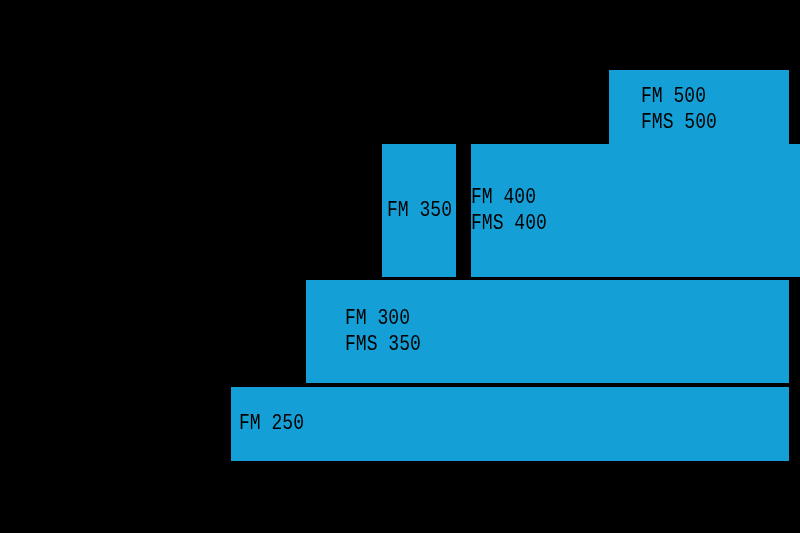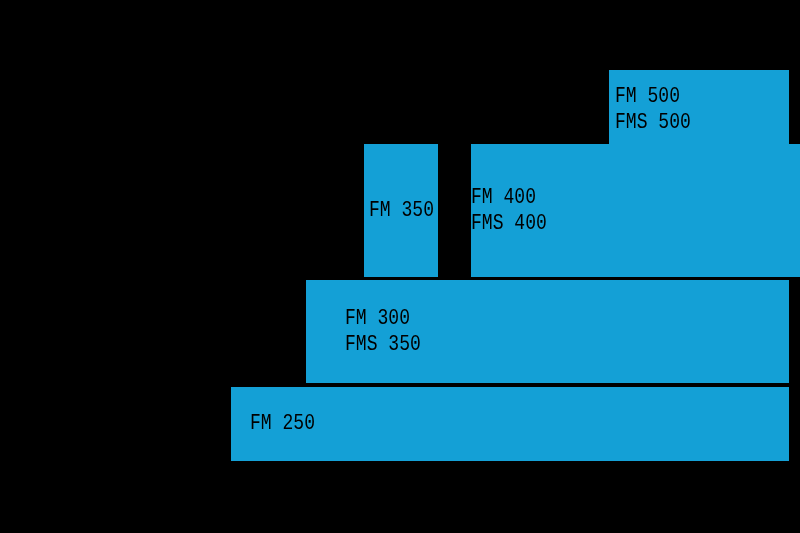--- a/index.html
+++ b/index.html
@@ -26,25 +26,25 @@
   .label-line {
     display: block;
     color: var(--label-color, #000);
     font-size: 22px;
     line-height: 26px;
     white-space: pre;
     transform: scaleX(0.82);
     transform-origin: 0 50%;
   }
   
-  .box-fm500 { left: 609px; top:  70px; width: 180px; height:  79px; padding-left: 6px; }
-  .box-fm350 { left: 364px; top: 144px; width:  74px; height: 133px; padding-left:  5px; }
+  .box-fm500 { left: 609px; top:  70px; width: 180px; height:  79px; padding-left: 32px; }
+  .box-fm350 { left: 382px; top: 144px; width:  74px; height: 133px; padding-left:  5px; }
   .box-fm400 { left: 471px; top: 144px; width: 330px; height: 133px; }
   .box-fm300 { left: 306px; top: 280px; width: 483px; height: 103px; padding-left: 39px; }
-  .box-fm250 { left: 231px; top: 387px; width: 558px; height:  74px; padding-left:  19px; }
+  .box-fm250 { left: 231px; top: 387px; width: 558px; height:  74px; padding-left:  8px; }
 </style>
 </head>
 <body>
 
 <div class="stage">
 
   <div class="box box-fm500">
     <span class="label-line">FM 500</span>
     <span class="label-line">FMS 500</span>
   </div>

